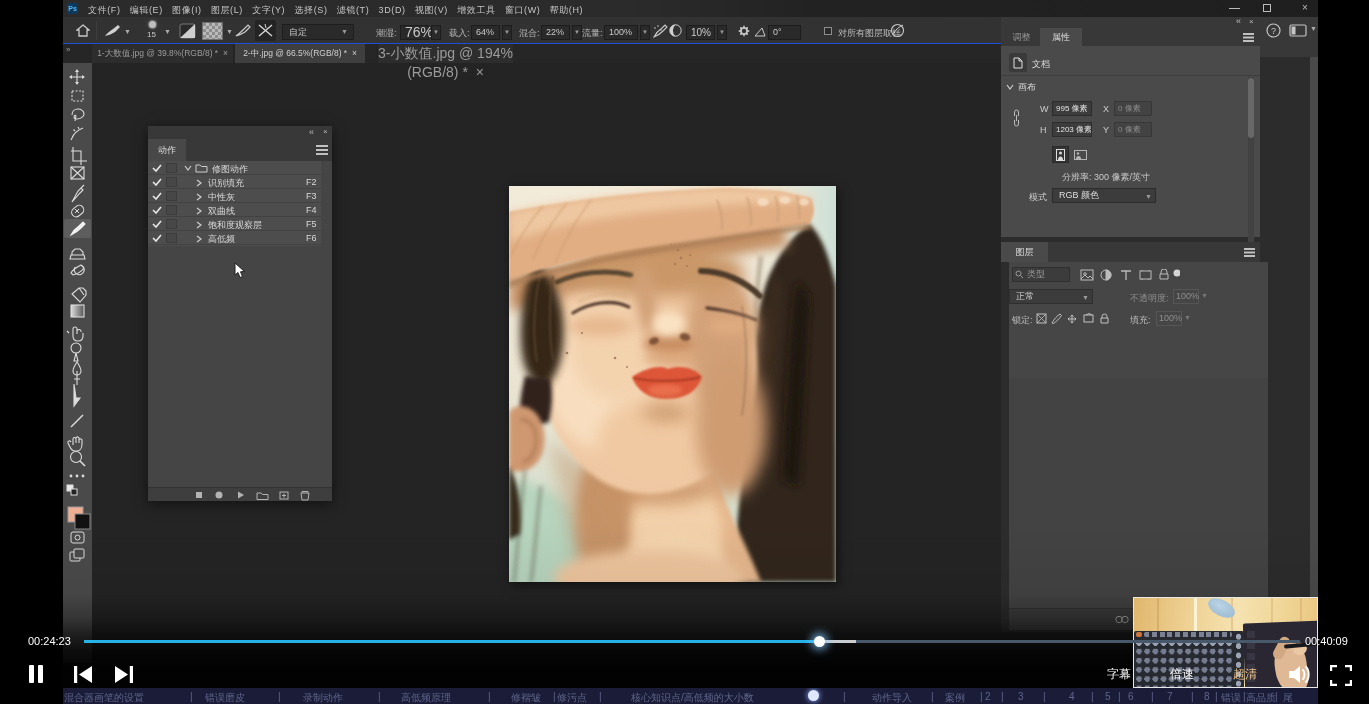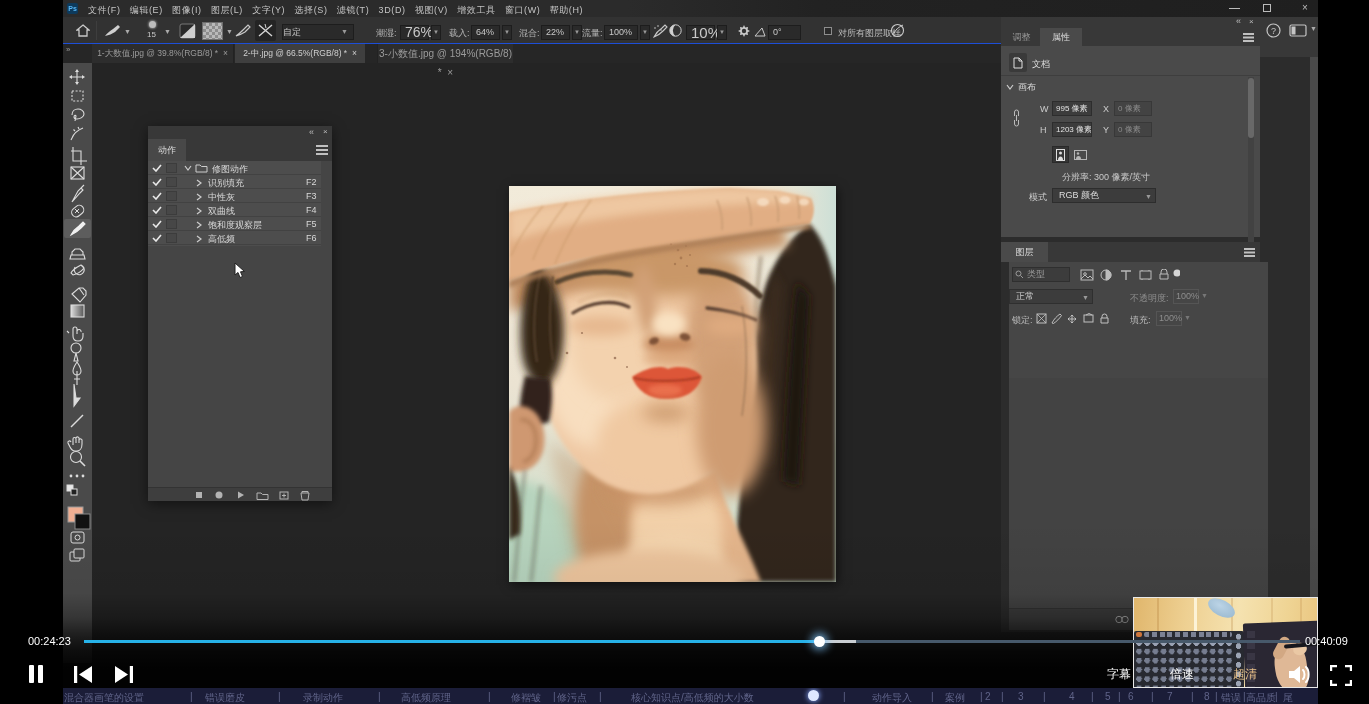--- a/index.html
+++ b/index.html
@@ -40,21 +40,21 @@
     <div class="a" style="left:139px;top:5px;width:21px;height:18px;background:conic-gradient(#b9b9b9 25%,#8d8d8d 25% 50%,#b9b9b9 50% 75%,#8d8d8d 75%) 0 0/6px 6px;border:1px solid #6e6e6e;"></div>
     <div class="a" style="left:163px;top:11px;color:#aaa;font-size:7px;">▼</div>
     <svg class="a" style="left:172px;top:7px;" width="17" height="13" viewBox="0 0 17 13">
           <path d="M1 12 C4 10 6 8 8 6 L13 1 L15 3 L10 8 C7 10 4 11 1 12 Z" fill="none" stroke="#c9c9c9" stroke-width="1.2"></path>
         </svg>
     <div class="a" style="left:192px;top:3px;width:21px;height:21px;background:#242424;border-radius:2px;"></div>
     <svg class="a" style="left:194px;top:6px;" width="17" height="15" viewBox="0 0 17 15">
           <path d="M2 2 L15 13 M15 2 L2 13" stroke="#d5d5d5" stroke-width="1.4"></path>
           <path d="M8 1 L9 5" stroke="#d5d5d5"></path>
         </svg>
-    <div class="a" style="left:219px;top:23px;width:72px;height:16px;background:#2a2a2a;border:1px solid #1d1d1d;margin-top:-16px;color:#c9c9c9;font-size:9px;line-height:14px;">自定<span style="float:right;margin-right:5px;color:#999;font-size:7px;">▼</span></div>
+    <div class="a" style="left:219px;top:23px;width:72px;height:16px;background:#2a2a2a;border:1px solid #1d1d1d;margin-top:-16px;color:#c9c9c9;font-size:9px;line-height:14px;padding-left:6px;">自定<span style="float:right;margin-right:5px;color:#999;font-size:7px;">▼</span></div>
     <div class="a t9" style="left:313px;top:10px;color:#b5b5b5;">潮湿:</div>
     <div class="a" style="left:337px;top:8px;width:29px;height:15px;background:#2a2a2a;border:1px solid #1d1d1d;color:#c9c9c9;font-size:14px;line-height:13px;padding-left:4px;">76%</div>
     <div class="a" style="left:368px;top:8px;width:10px;height:15px;background:#2a2a2a;border:1px solid #1d1d1d;color:#999;font-size:6px;line-height:13px;text-align:center;">▼</div>
     <div class="a t9" style="left:386px;top:10px;color:#b5b5b5;">载入:</div>
     <div class="a" style="left:408px;top:8px;width:29px;height:15px;background:#2a2a2a;border:1px solid #1d1d1d;color:#c9c9c9;font-size:9px;line-height:13px;padding-left:4px;">64%</div>
     <div class="a" style="left:439px;top:8px;width:10px;height:15px;background:#2a2a2a;border:1px solid #1d1d1d;color:#999;font-size:6px;line-height:13px;text-align:center;">▼</div>
     <div class="a t9" style="left:456px;top:10px;color:#b5b5b5;">混合:</div>
     <div class="a" style="left:478px;top:8px;width:29px;height:15px;background:#2a2a2a;border:1px solid #1d1d1d;color:#c9c9c9;font-size:9px;line-height:13px;padding-left:4px;">22%</div>
     <div class="a" style="left:509px;top:8px;width:10px;height:15px;background:#2a2a2a;border:1px solid #1d1d1d;color:#999;font-size:6px;line-height:13px;text-align:center;">▼</div>
     <div class="a t9" style="left:519px;top:10px;color:#b5b5b5;">流量:</div>
@@ -63,21 +63,21 @@
     <svg class="a" style="left:589px;top:7px;" width="16" height="14" viewBox="0 0 16 14">
           <path d="M2 13 C4 9 7 6 10 4 L13 1 L15 3 L11 7 C8 10 5 12 2 13 Z" fill="none" stroke="#c9c9c9" stroke-width="1.1"></path>
           <circle cx="3" cy="4" r=".8" fill="#c9c9c9"></circle>
           <circle cx="6" cy="2" r=".8" fill="#c9c9c9"></circle>
           <circle cx="9" cy="6" r=".8" fill="#c9c9c9"></circle>
         </svg>
     <svg class="a" style="left:606px;top:7px;" width="13" height="13" viewBox="0 0 13 13">
           <path d="M6.5 .8 A5.7 5.7 0 1 0 6.5 12.2 A7.5 7.5 0 0 1 6.5 .8 Z" fill="#d0d0d0"></path>
           <circle cx="6.5" cy="6.5" r="5.7" fill="none" stroke="#d0d0d0"></circle>
         </svg>
-    <div class="a" style="left:623px;top:8px;width:29px;height:15px;background:#2a2a2a;border:1px solid #1d1d1d;color:#c9c9c9;font-size:15px;line-height:13px;padding-left:4px;">10%</div>
+    <div class="a" style="left:623px;top:8px;width:29px;height:15px;background:#2a2a2a;border:1px solid #1d1d1d;color:#c9c9c9;font-size:10px;line-height:13px;padding-left:4px;">10%</div>
     <div class="a" style="left:654px;top:8px;width:10px;height:15px;background:#2a2a2a;border:1px solid #1d1d1d;color:#999;font-size:6px;line-height:13px;text-align:center;">▼</div>
     <svg class="a" style="left:674px;top:7px;" width="14" height="14" viewBox="0 0 14 14">
           <path d="M7 1 L8.2 3.4 L11 3 L10.6 5.8 L13 7 L10.6 8.2 L11 11 L8.2 10.6 L7 13 L5.8 10.6 L3 11 L3.4 8.2 L1 7 L3.4 5.8 L3 3 L5.8 3.4 Z" fill="#c9c9c9"></path>
           <circle cx="7" cy="7" r="2.2" fill="#323232"></circle>
         </svg>
     <svg class="a" style="left:691px;top:9px;" width="12" height="11" viewBox="0 0 12 11">
           <path d="M1 10 L11 10 L8 2 Z" fill="none" stroke="#c9c9c9"></path>
         </svg>
     <div class="a" style="left:705px;top:8px;width:33px;height:15px;background:#2a2a2a;border:1px solid #1d1d1d;color:#c9c9c9;font-size:9px;line-height:13px;padding-left:4px;">0°</div>
     <div class="a" style="left:761px;top:10px;width:8px;height:8px;border:1px solid #8d8d8d;background:#2a2a2a;"></div>
@@ -85,21 +85,21 @@
     <svg class="a" style="left:827px;top:6px;" width="15" height="15" viewBox="0 0 15 15">
           <circle cx="7.5" cy="7.5" r="6" fill="none" stroke="#c9c9c9" stroke-width="1.1"></circle>
           <path d="M4 10 C6 6 9 4 13 2" stroke="#c9c9c9" fill="none"></path>
         </svg>
   </div>
 
   <div class="a" style="left:0;top:44px;width:1255px;height:19px;background:#262626;"></div>
   <div class="a t8" style="left:3px;top:45px;color:#999;">»</div>
   <div class="a" style="left:29px;top:44px;width:142px;height:19px;background:#2d2d2d;border-right:1px solid #222;color:#9b9b9b;font-size:8.5px;line-height:19px;text-align:center;">1-大数值.jpg @ 39.8%(RGB/8) * &nbsp;×</div>
   <div class="a" style="left:172px;top:44px;width:130px;height:19px;background:#3f3f3f;color:#cfcfcf;font-size:8.5px;line-height:19px;text-align:center;">2-中.jpg @ 66.5%(RGB/8) * &nbsp;×</div>
-  <div class="a" style="left:314px;top:44px;width:136px;height:19px;background:#2d2d2d;border-left:1px solid #222;color:#9b9b9b;font-size:10px;line-height:19px;text-align:center;">3-小数值.jpg @ 194%(RGB/8) * &nbsp;×</div>
+  <div class="a" style="left:314px;top:44px;width:136px;height:19px;background:#2d2d2d;border-left:1px solid #222;color:#9b9b9b;font-size:14px;line-height:19px;text-align:center;">3-小数值.jpg @ 194%(RGB/8) * &nbsp;×</div>
 
   <div class="a" id="toolbar" style="left:0;top:63px;width:29px;height:600px;background:#4a4a4a;">
   <svg width="29" height="600" viewBox="0 0 29 600" fill="none" stroke="#dcdcdc" stroke-width="1.1">
     <g>
             <path d="M14 8 L14 20 M8 14 L20 14"></path>
             <path d="M14 6 L12 9 H16 Z M14 22 L12 19 H16 Z M6 14 L9 12 V16 Z M22 14 L19 12 V16 Z" fill="#dcdcdc" stroke="none"></path>
           </g>
     <rect x="9" y="28" width="11" height="10" stroke-dasharray="2 1.6"></rect>
     <path d="M9 52 C9 48 12 46 15 46 C18 46 21 48 21 51 C21 54 17 56 14 56 C12 56 11 55 11 54 C11 52 13 52 13 53 L12 58"></path>
     <path d="M9 75 C11 70 15 67 20 65 M9 75 L8 77 M12 68 l-1.5-1.5 M16 66 l-1-2"></path>

